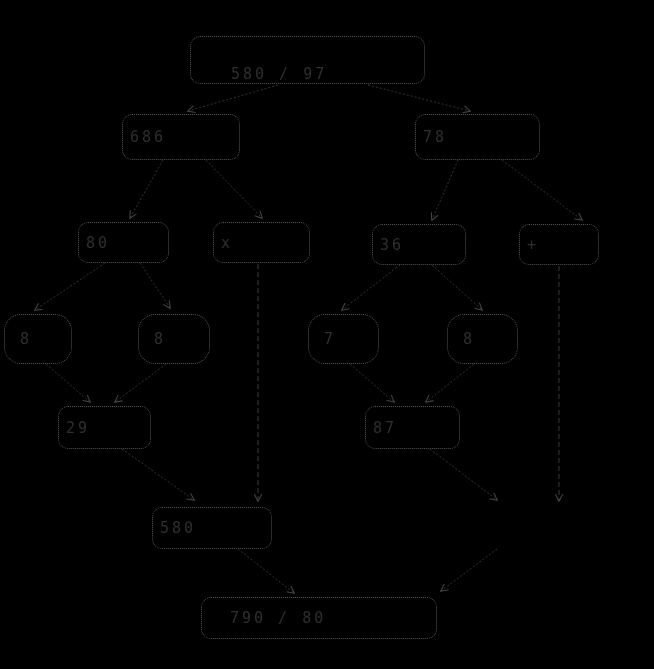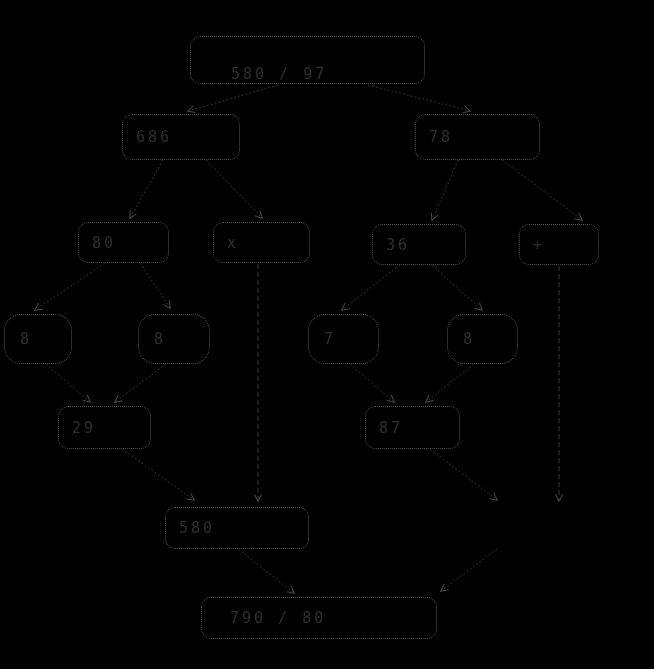--- a/index.html
+++ b/index.html
@@ -16,21 +16,21 @@
     box-sizing:border-box;
     border:1px dotted #565656;
     border-radius:10px;
     background:#000000;
     color:#2f2f2f;
     font-size:15px;
     letter-spacing:3px;
     display:flex;
     align-items:center;
     justify-content:flex-start;
-    padding-left:13px;
+    padding-left:7px;
     z-index:2;
   }
   .pill{border-radius:17px;padding-left:15px;}
   .pad-root{padding-left:40px;align-items:flex-end;}
   .pad-final{padding-left:28px;}
   .edge{stroke:#343434;stroke-width:1;fill:none;}
   .edge-solid{stroke-dasharray:2 2;}
   .edge-dashed{stroke:#3a3a3a;stroke-dasharray:5 3;}
 </style>
 </head>
@@ -120,21 +120,21 @@
   </div>
 
   <div class="node" style="left:58px;top:406px;width:93px;height:43px;">
     <span>29</span>
   </div>
 
   <div class="node" style="left:365px;top:406px;width:95px;height:43px;">
     <span>87</span>
   </div>
 
-  <div class="node" style="left:152px;top:507px;width:144px;height:42px;margin-left:13px;">
+  <div class="node" style="left:152px;top:507px;width:120px;height:42px;">
     <span>580</span>
   </div>
 
 
   <div class="node pad-final" style="left:201px;top:597px;width:236px;height:42px;">
     <span>790 / 80</span>
   </div>
 
 </div>
 

